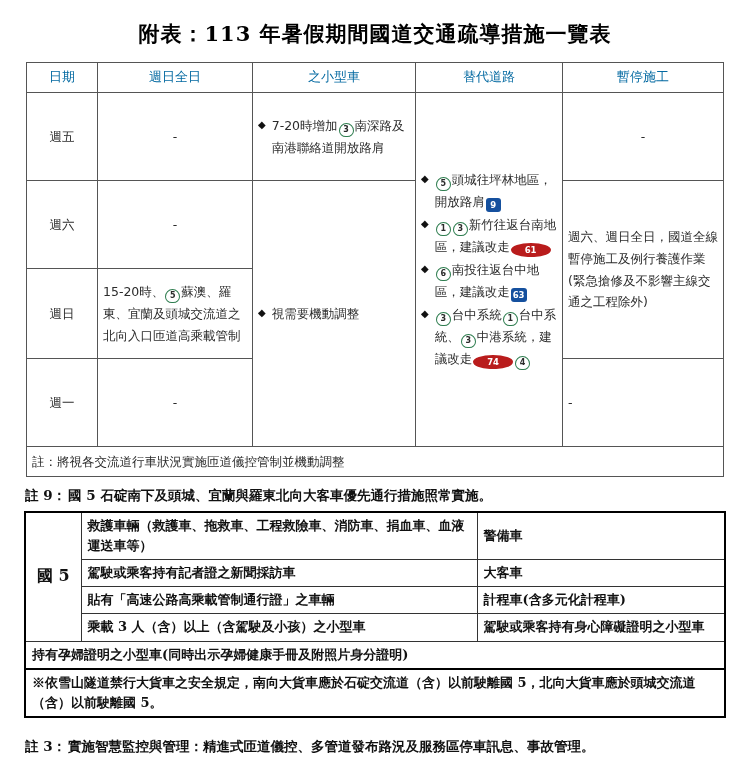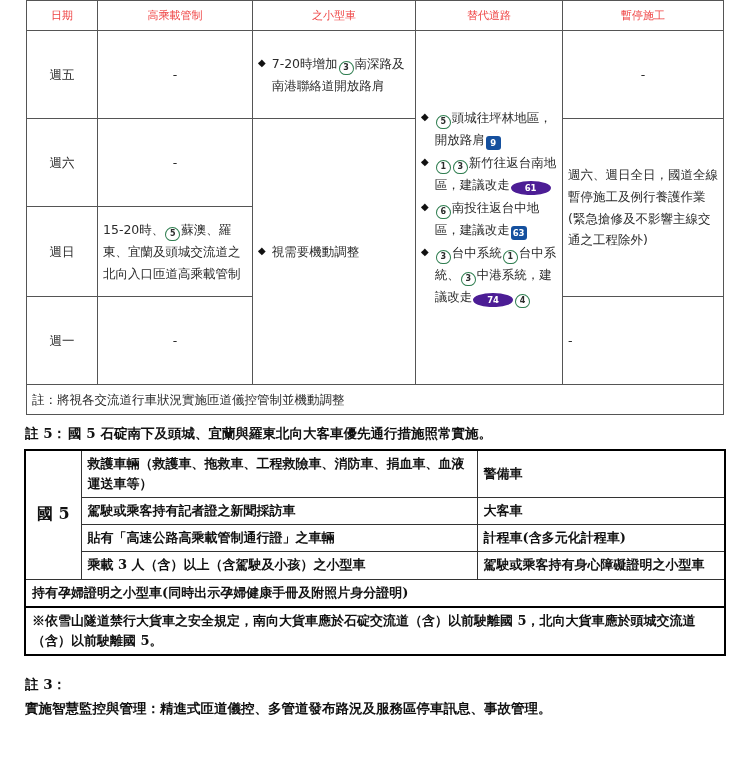--- a/index.html
+++ b/index.html
@@ -44,22 +44,22 @@
     font-size:12.5px;
     line-height:1.75;
     color:#2b2b2b;
     vertical-align:middle;
     padding:3px 5px;
   }
   table.sched th {
     text-align:center;
     font-weight:normal;
     height:30px;
-    font-size:11px;
-    color:#ef4444;
+    font-size:13px;
+    color:#0369a1;
   }
   td.daycell { text-align:center; }
   td.dash { text-align:center; color:#2b2b2b; }
   td.dash-left { text-align:left; padding-left:8px; }
   td.body-cell { text-align:left; }
   .r-f { height:88px; }
   .r-s { height:88px; }
   .r-u { height:90px; }
   .r-m { height:88px; }
 
@@ -116,21 +116,21 @@
     font-size:8.5px;
     font-weight:bold;
     line-height:14px;
     text-align:center;
   }
   
   .sh-exp {
     min-width:15px; height:14px;
     padding:0 14px;
     border-radius:50% 50% 42% 42% / 48% 48% 52% 52%;
-    background:#4c1d95;
+    background:#b91c1c;
     color:#ffffff;
     font-size:8.5px;
     font-weight:bold;
     line-height:14px;
     text-align:left;
   }
 
   
   .notes { width:700px; margin:0 auto; padding-top:8px; }
   .note {
@@ -139,21 +139,21 @@
     font-weight:bold;
     line-height:1.62;
     color:#111;
     display:flex;
     align-items:flex-start;
     gap:2px;
     margin-bottom:4px;
   }
   .note .lbl { flex:0 0 auto; white-space:nowrap; }
   .note .bdy { flex:1 1 auto; }
-  .note.n3 { margin-top:10px;flex-direction:column; }
+  .note.n3 { margin-top:10px; }
 
   
   table.veh {
     border-collapse:collapse;
     width:700px;
     margin:4px auto 0 auto;
     table-layout:fixed;
     border:2.5px solid #000;
   }
   table.veh col.v-lab  { width:56px; }
@@ -173,33 +173,34 @@
   table.veh td.full { border-top:1px solid #333;margin-left:40px; }
   table.veh tr.starred td {
     border-top:2.2px solid #000;
   }
 </style>
 </head>
 <body>
 
 <div class="page">
 
+  <h1 class="doc-title">附表：113 年暑假期間國道交通疏導措施一覽表</h1>
 
   <table class="sched">
     <colgroup>
       <col class="c-date">
         <col class="c-hov">
         <col class="c-shd">
         <col class="c-alt">
         <col class="c-cons">
     </colgroup>
     <thead>
       <tr>
         <th>日期</th>
-        <th>高乘載管制</th>
+        <th>週日全日</th>
         <th>之小型車</th>
         <th>替代道路</th>
         <th>暫停施工</th>
       </tr>
     </thead>
     <tbody>
 
       <tr class="r-f">
         <td class="daycell">週五</td>
         <td class="dash">-</td>
@@ -256,21 +257,21 @@
       </tr>
 
       <tr class="note-row">
         <td colspan="5">註：將視各交流道行車狀況實施匝道儀控管制並機動調整</td>
       </tr>
     </tbody>
   </table>
 
   <div class="notes">
     <div class="note">
-      <span class="lbl">註 5：</span>
+      <span class="lbl">註 9：</span>
       <span class="bdy">國 5 石碇南下及頭城、宜蘭與羅東北向大客車優先通行措施照常實施。</span>
     </div>
   </div>
 
   <table class="veh">
     <colgroup>
         <col class="v-lab">
         <col class="v-a">
         <col class="v-b">
       </colgroup>

